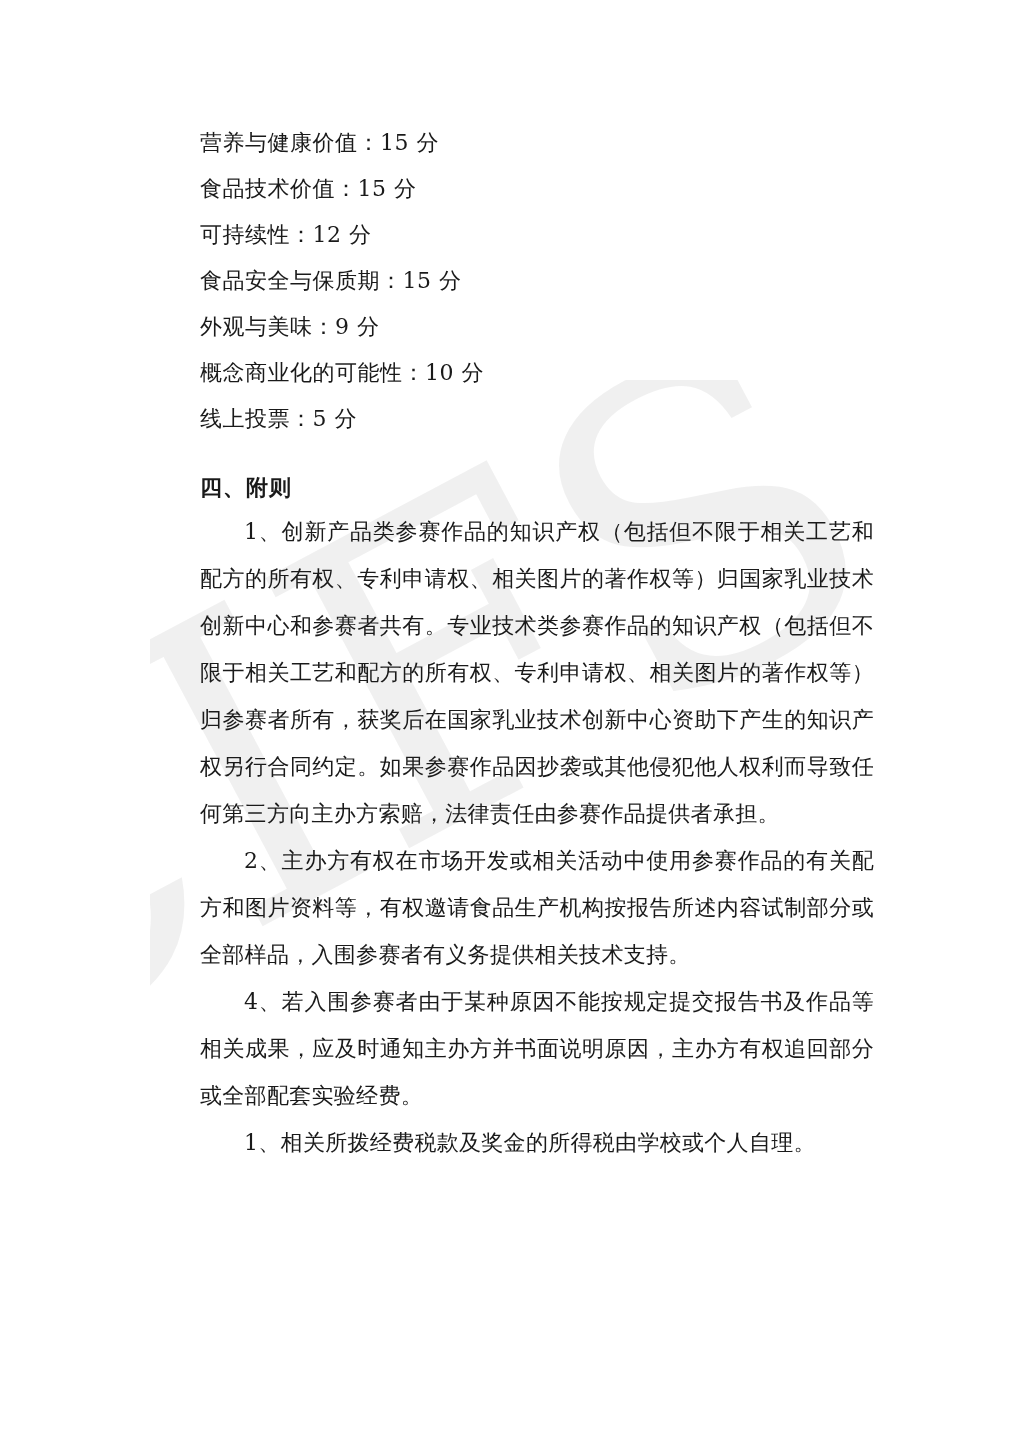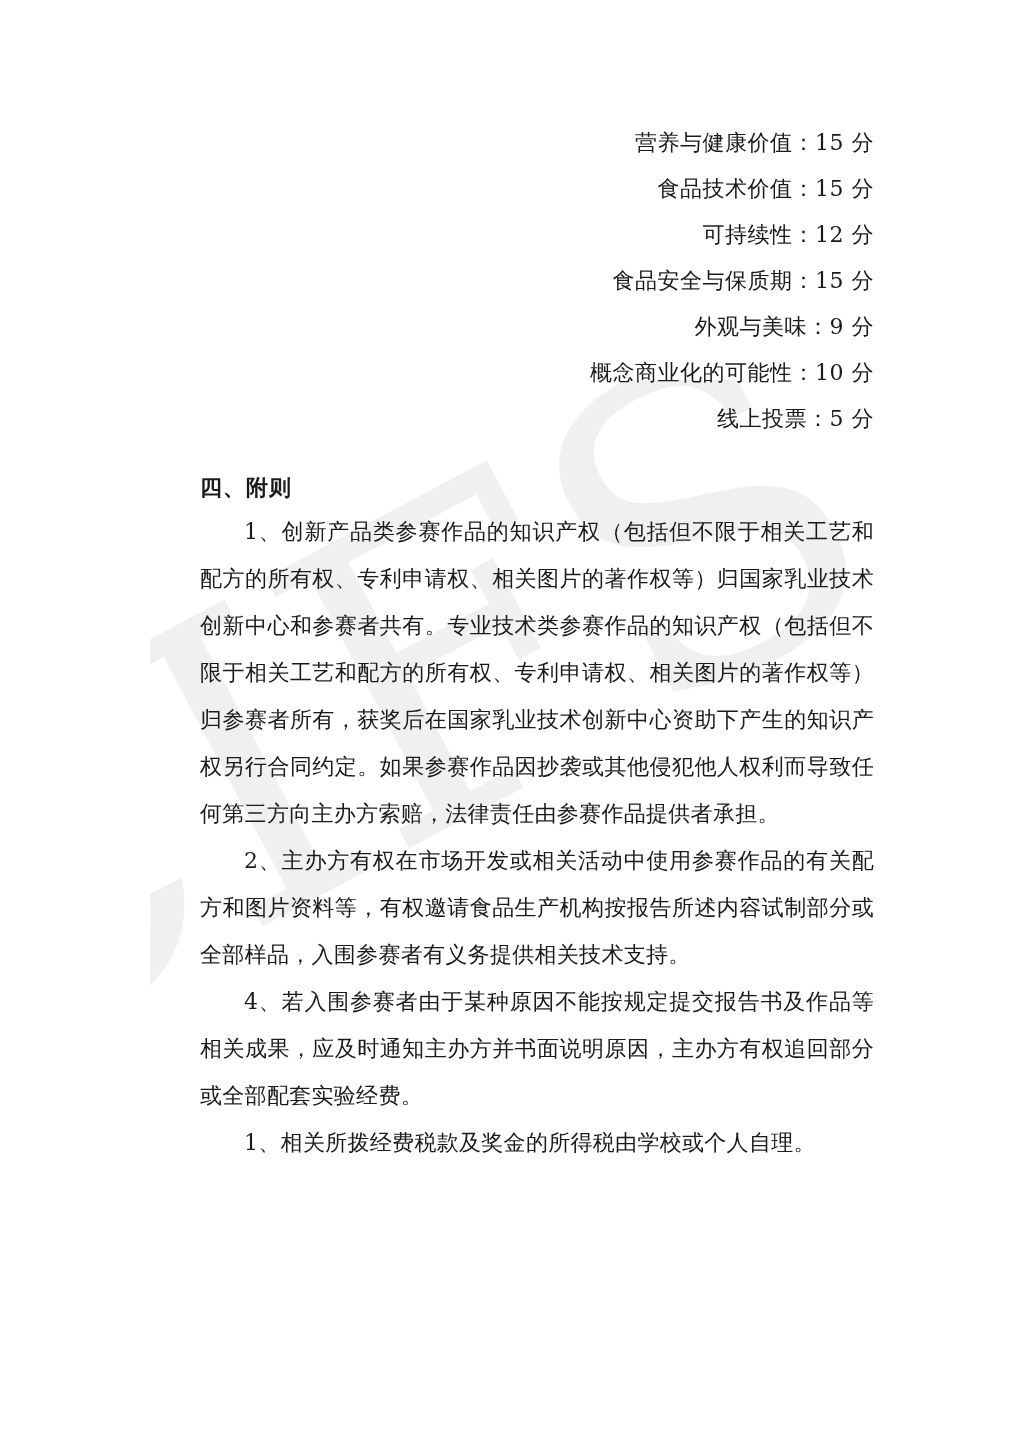--- a/index.html
+++ b/index.html
@@ -59,21 +59,20 @@
     font-size: 22px;
     line-height: 47px;
     text-align: justify;
     text-justify: inter-ideograph;
     text-indent: 2em;
     letter-spacing: 0.3px;
     margin: 0;
   }
   .score-block {
     margin-bottom: 6px;
-    text-align: right;
   }
 </style>
 </head>
 <body>
 
 <div class="page">
 
   <div class="watermark">
     <svg viewBox="0 0 740 640" xmlns="http://www.w3.org/2000/svg">
       <text x="370" y="400" text-anchor="middle" font-family="DejaVu Serif, Liberation Serif, serif" font-size="420" fill="#e2e2e2" transform="rotate(-28 370 330)">CIFST</text>

